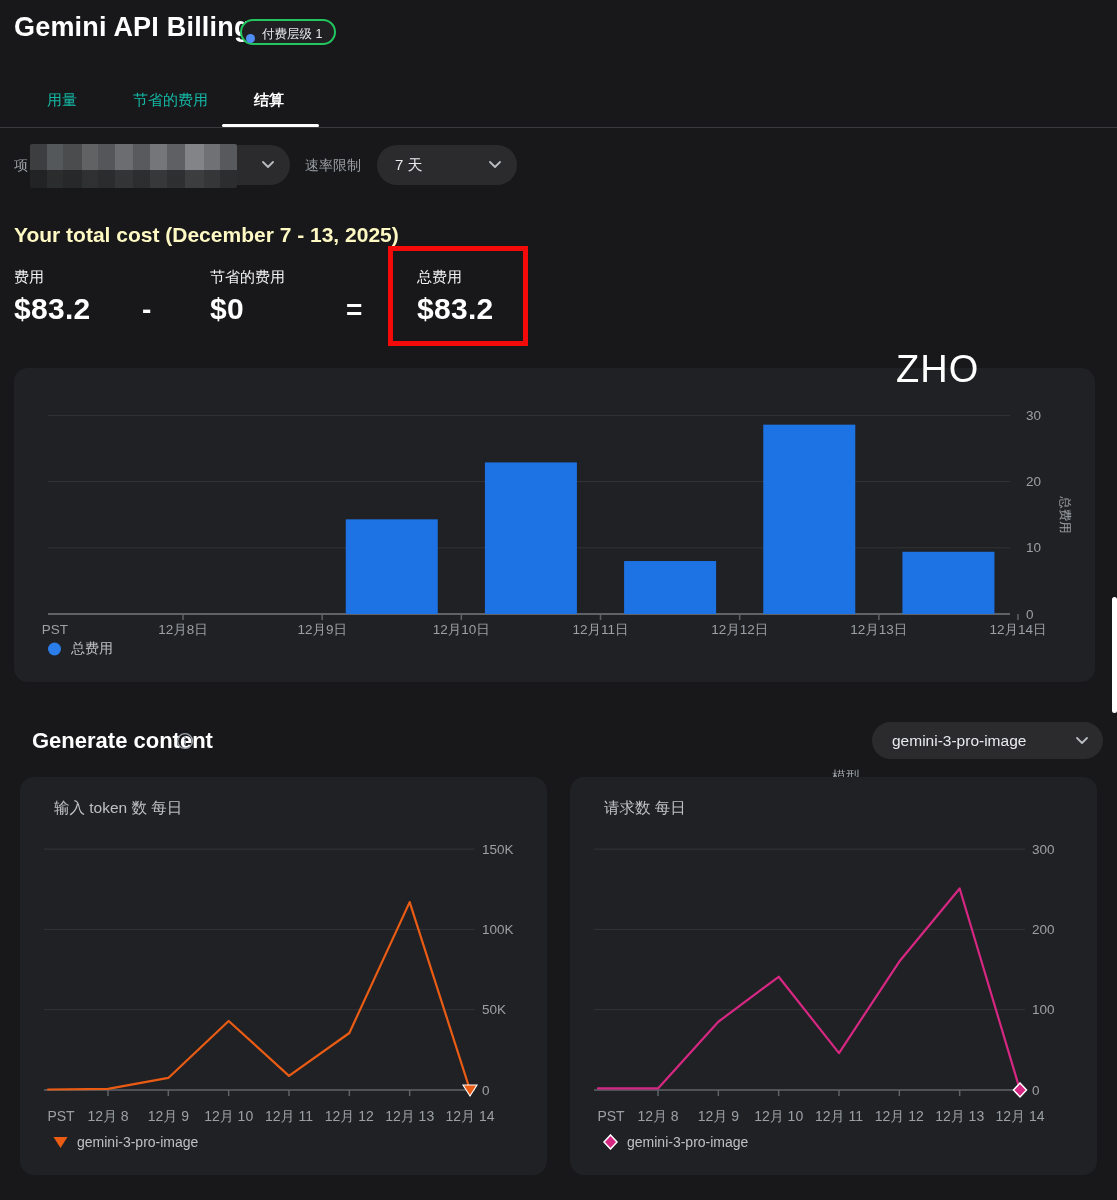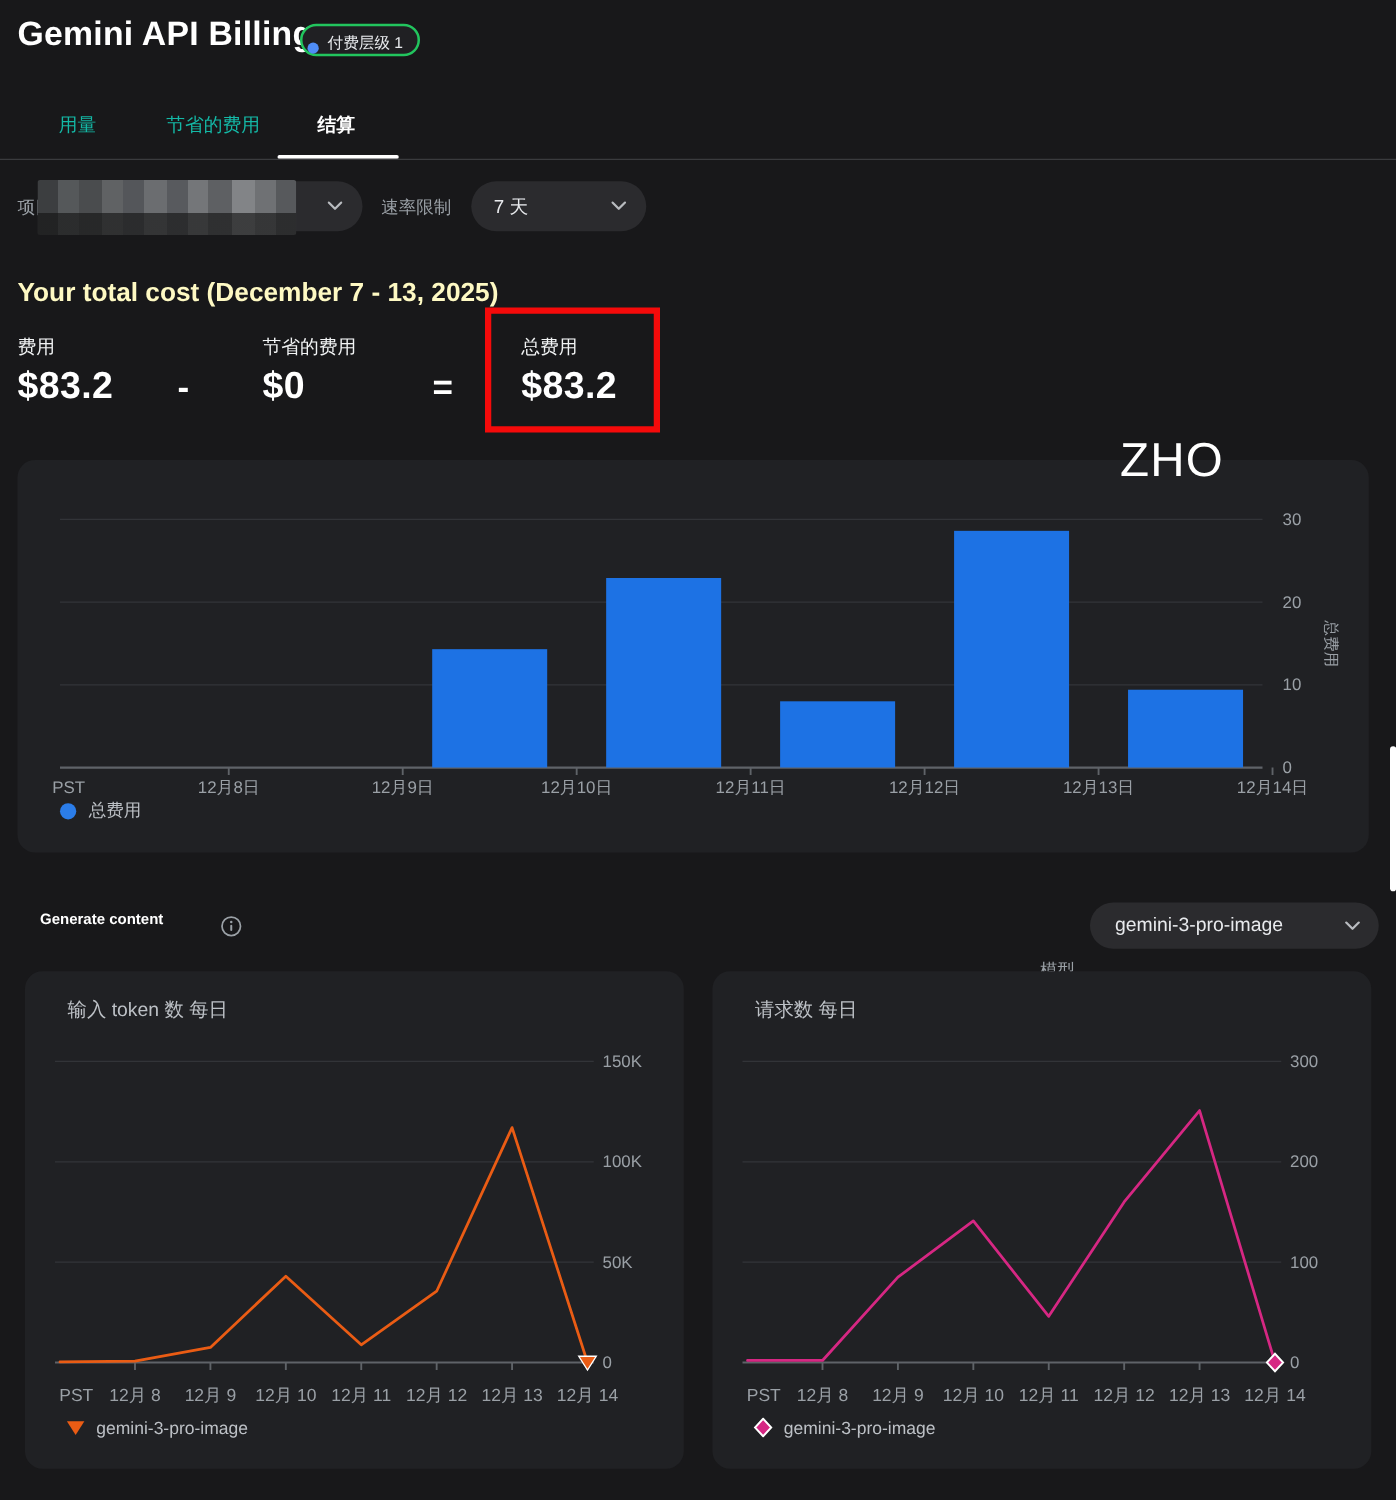--- a/index.html
+++ b/index.html
@@ -29,21 +29,21 @@
      linear-gradient(90deg,#3c3e40 0 8%,#55585a 8% 16%,#4a4c4e 16% 25%,#606264 25% 33%,#54565a 33% 41%,
        #6b6d70 41% 50%,#585a5e 50% 58%,#747679 58% 66%,#5e6063 66% 75%,#828487 75% 84%,#6f7174 84% 92%,#57595c 92% 100%);}
   .cost-heading{left:14px;top:223px;font-size:21px;font-weight:700;color:#fef9c3;}
   .cost-label{font-size:15px;color:#f1f3f4;}
   .cost-value{font-size:30px;font-weight:700;color:#fff;letter-spacing:.3px;}
   .cost-op{font-size:28px;font-weight:700;color:#fff;}
   .hl-box{left:388px;top:246px;width:140px;height:100px;border:5px solid #f50a0a;}
   .card{background:#202124;border-radius:14px;}
   .watermark{left:896px;top:348px;font-size:38px;font-weight:400;color:#fff;letter-spacing:1px;z-index:5;}
   .scroll-thumb{left:1112px;top:597px;width:5px;height:116px;background:#fff;border-radius:3px;z-index:6;}
-  .section-title{left:32px;top:728px;font-size:12px;font-weight:700;color:#fff;text-align:center;}
+  .section-title{left:32px;top:728px;font-size:22px;font-weight:700;color:#fff;text-align:center;}
   .chart-title{position:absolute;left:34px;top:21px;font-size:15.5px;color:#bdc1c6;}
   .legend-row{position:absolute;left:32px;display:flex;align-items:center;gap:8px;}
   .legend-label{font-size:14px;color:#bdc1c6;}
   svg{display:block;}
 </style>
 </head>
 <body>
 
 <div class="screen">
 

